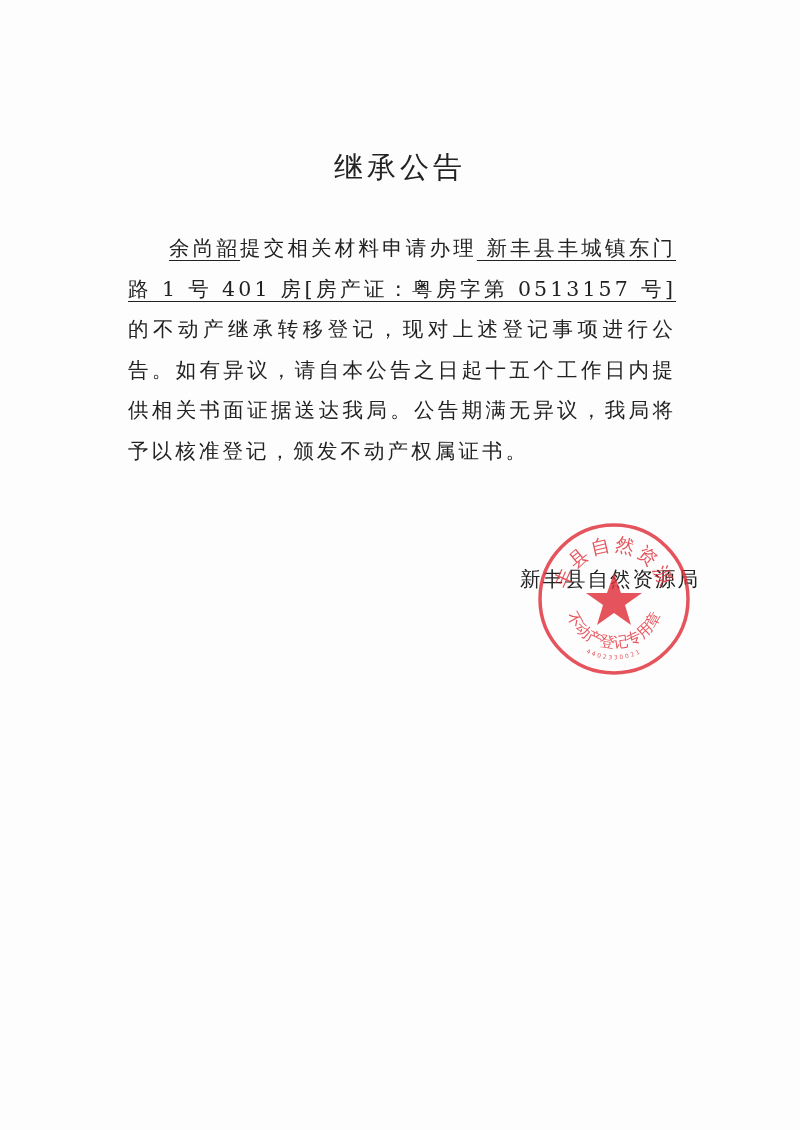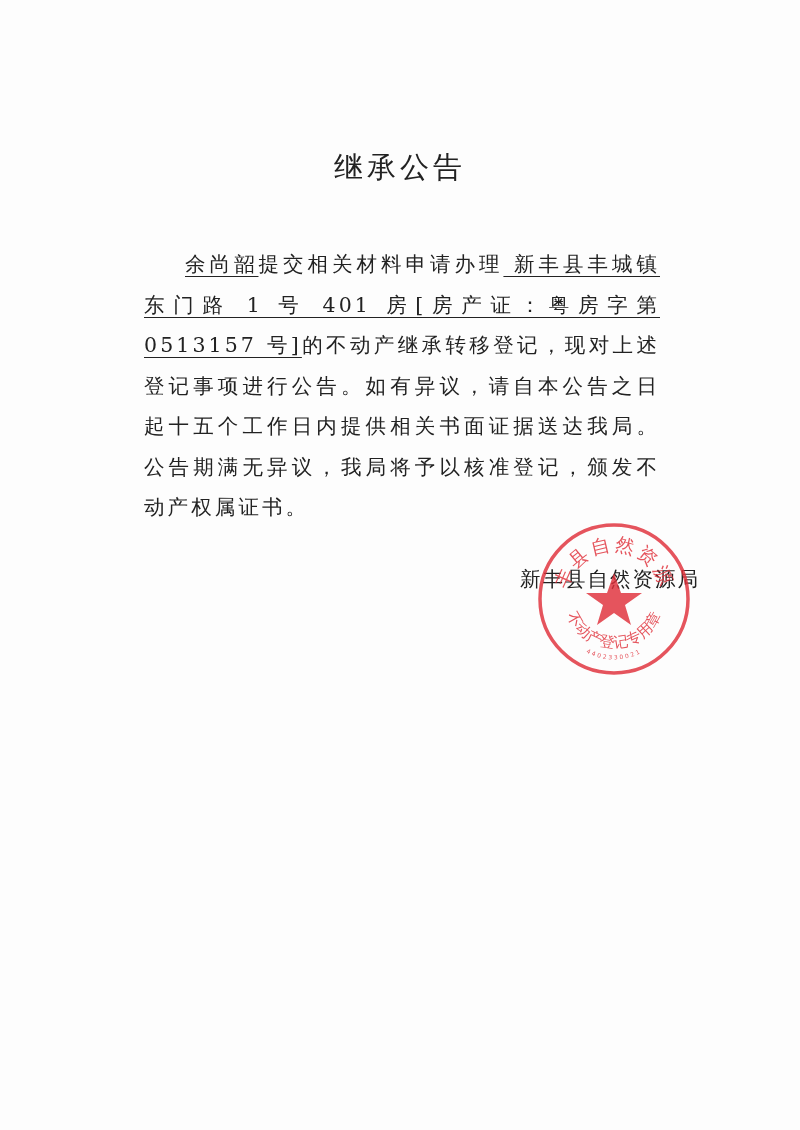--- a/index.html
+++ b/index.html
@@ -20,21 +20,21 @@
       text-align: center;
       font-family: "DejaVu Sans", "Liberation Sans", sans-serif;
       font-size: 29px; letter-spacing: 4px; color: #222;
       font-weight: normal;
     }
     .body-text {
       position: absolute; left: 128px; width: 548px; top: 228px;
       font-size: 20.5px; line-height: 40.5px; letter-spacing: 3.1px;
       text-align: justify;
     }
-    .para { margin: 16px; text-indent: 41px; }
+    .para { margin: 0; text-indent: 41px; }
     .u { text-decoration: underline; text-underline-offset: 5px; text-decoration-thickness: 1px; }
     .signature {
       position: absolute; left: 470px; width: 230px; top: 558px;
       font-size: 20.5px; line-height: 43px; text-align: right;
       letter-spacing: 2px; z-index: 1;
     }
     .stamp {
       position: absolute; left: 536px; top: 521px;
       width: 156px; height: 156px; z-index: 2;
       opacity: 0.82; pointer-events: none;

